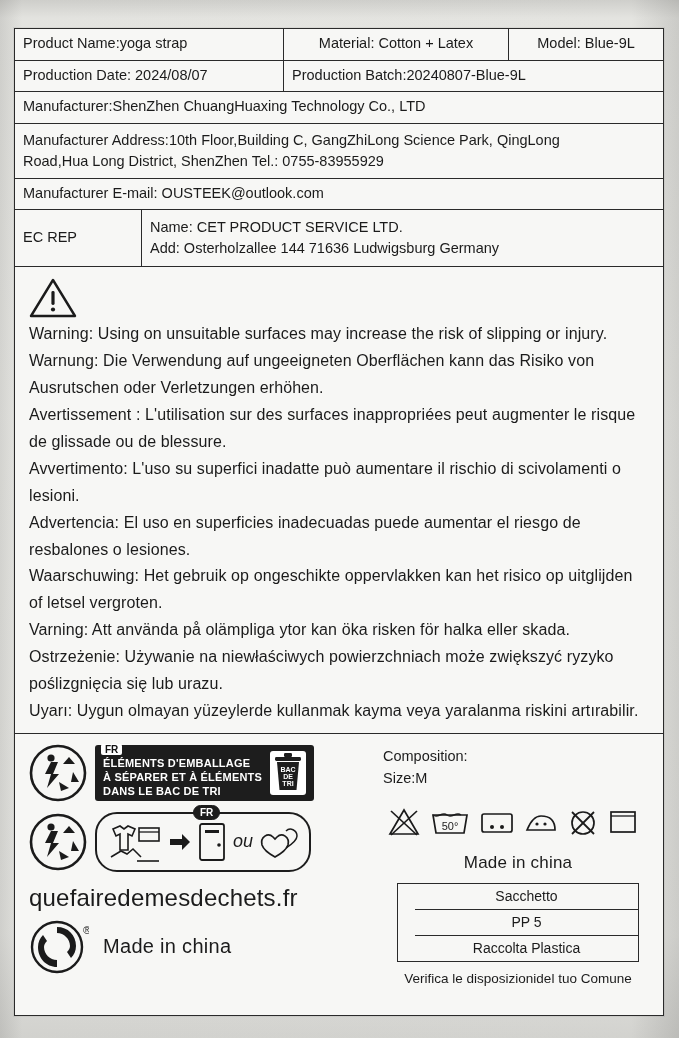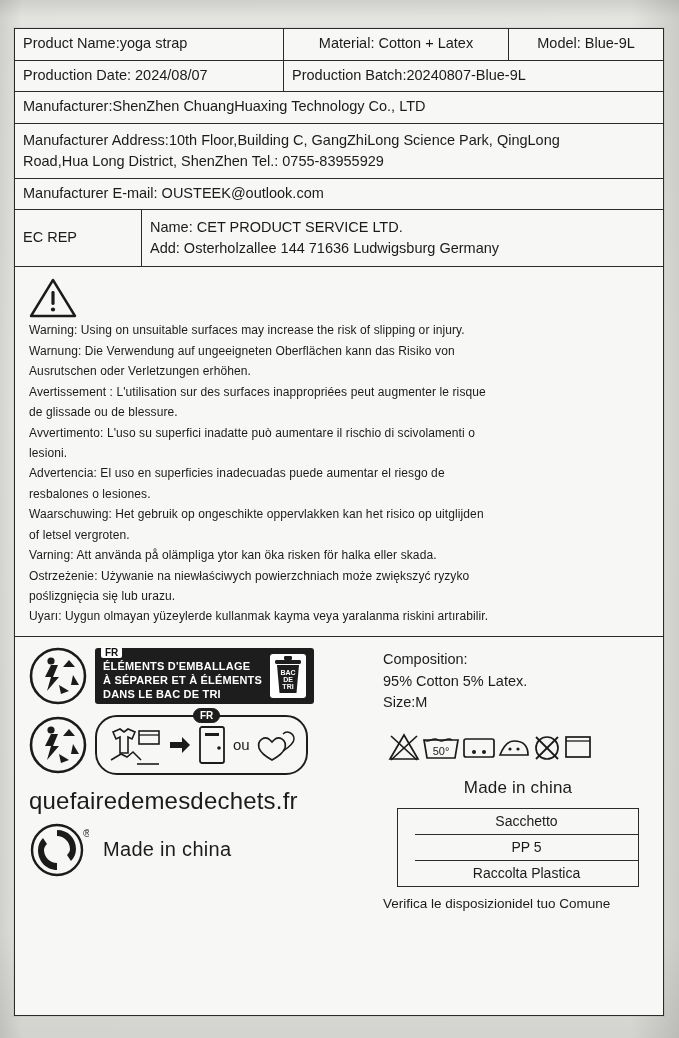--- a/index.html
+++ b/index.html
@@ -78,21 +78,21 @@
   .warnblock {
     padding: 10px 12px 8px 14px;
     border-bottom: 1.5px solid #2a2a2a;
   }
   .warn-icon {
     width: 48px;
     height: 42px;
     margin-bottom: 2px;
   }
   .warn-line {
-    font-size: 12px;
+    font-size: 16px;
     line-height: 1.62;
     margin: 0 0 1px 0;
     letter-spacing: 0.1px;
   }
 
   
   .bottom {
     display: flex;
     height: 287px;
   }
@@ -185,20 +185,21 @@
     letter-spacing: 0.3px;
   }
 
   .comp {
     font-size: 14.5px;
     line-height: 1.5;
   }
   .care-icons {
     display: flex;
     align-items: center;
+    gap: 9px;
     margin-top: 18px;
     margin-left: 4px;
   }
   .madein-right {
     text-align: center;
     font-size: 17px;
     margin-top: 16px;
     letter-spacing: 0.2px;
   }
   .mat-table {
@@ -207,21 +208,21 @@
     padding-left: 17px;
   }
   .mat-table .mrow {
     border-bottom: 1.2px solid #2a2a2a;
     text-align: center;
     font-size: 14px;
     padding: 4px 2px 5px 2px;
   }
   .mat-table .mrow:last-child { border-bottom: none; }
   .verifica {
-    text-align: left;
+    text-align: center;
     font-size: 13.5px;
     margin-top: 9px;
   }
   svg { display: block; }
 </style>
 </head>
 <body>
 
 <div class="page">
   <div class="label">
@@ -343,21 +344,21 @@
             <svg width="22" height="20" viewBox="0 0 22 20">
               <path d="M1 7 h12 V2 l8 8 -8 8 v-5 H1 Z" fill="#1b1b1b"></path>
             </svg>
 
             <svg width="30" height="42" viewBox="0 0 30 42">
               <rect x="3" y="3" width="24" height="36" rx="2" fill="none" stroke="#1b1b1b" stroke-width="1.8"></rect>
               <rect x="8" y="9" width="14" height="3" fill="#1b1b1b"></rect>
               <circle cx="22" cy="24" r="1.8" fill="#1b1b1b"></circle>
             </svg>
 
-            <span style="font-size:15px;">ou</span>
+            <span style="font-size:18px;font-style:italic;">ou</span>
 
             <svg width="40" height="34" viewBox="0 0 40 34">
               <path d="M3 20 c-2 -8 6 -13 11 -8 l2 2 2 -2 c5 -5 13 0 11 8 -2 6 -13 12 -13 12 S5 26 3 20 Z" fill="none" stroke="#1b1b1b" stroke-width="1.7"></path>
               <path d="M27 6 c4 -4 11 -1 11 5 c0 5 -8 10 -11 12" fill="none" stroke="#1b1b1b" stroke-width="1.5"></path>
             </svg>
           </div>
         </div>
 
         <div class="site">quefairedemesdechets.fr</div>
 
@@ -368,21 +369,20 @@
             <path d="M28 49 c-11 0 -19 -9 -19 -20 c0 -5 2 -9 5 -12 l4 6 c-2 2 -3 4 -3 6 c0 7 6 13 13 13 Z" fill="#1b1b1b"></path>
             <text x="54" y="16" font-size="11" font-family="Liberation Sans, sans-serif" fill="#1b1b1b">®</text>
           </svg>
           <span class="madein-left">Made in china</span>
         </div>
       </div>
 
       <div class="br">
         <div class="comp">
           <div>Composition:</div>
-          <div>95% Cotton 5% Latex.</div>
           <div>Size:M</div>
         </div>
 
         <div class="care-icons">
           <svg width="34" height="30" viewBox="0 0 34 30">
             <path d="M17 3 L31 27 H3 Z" fill="none" stroke="#1b1b1b" stroke-width="1.7"></path>
             <path d="M4 4 L30 28" stroke="#1b1b1b" stroke-width="1.7"></path>
             <path d="M30 4 L4 28" stroke="#1b1b1b" stroke-width="1.7"></path>
           </svg>
 

